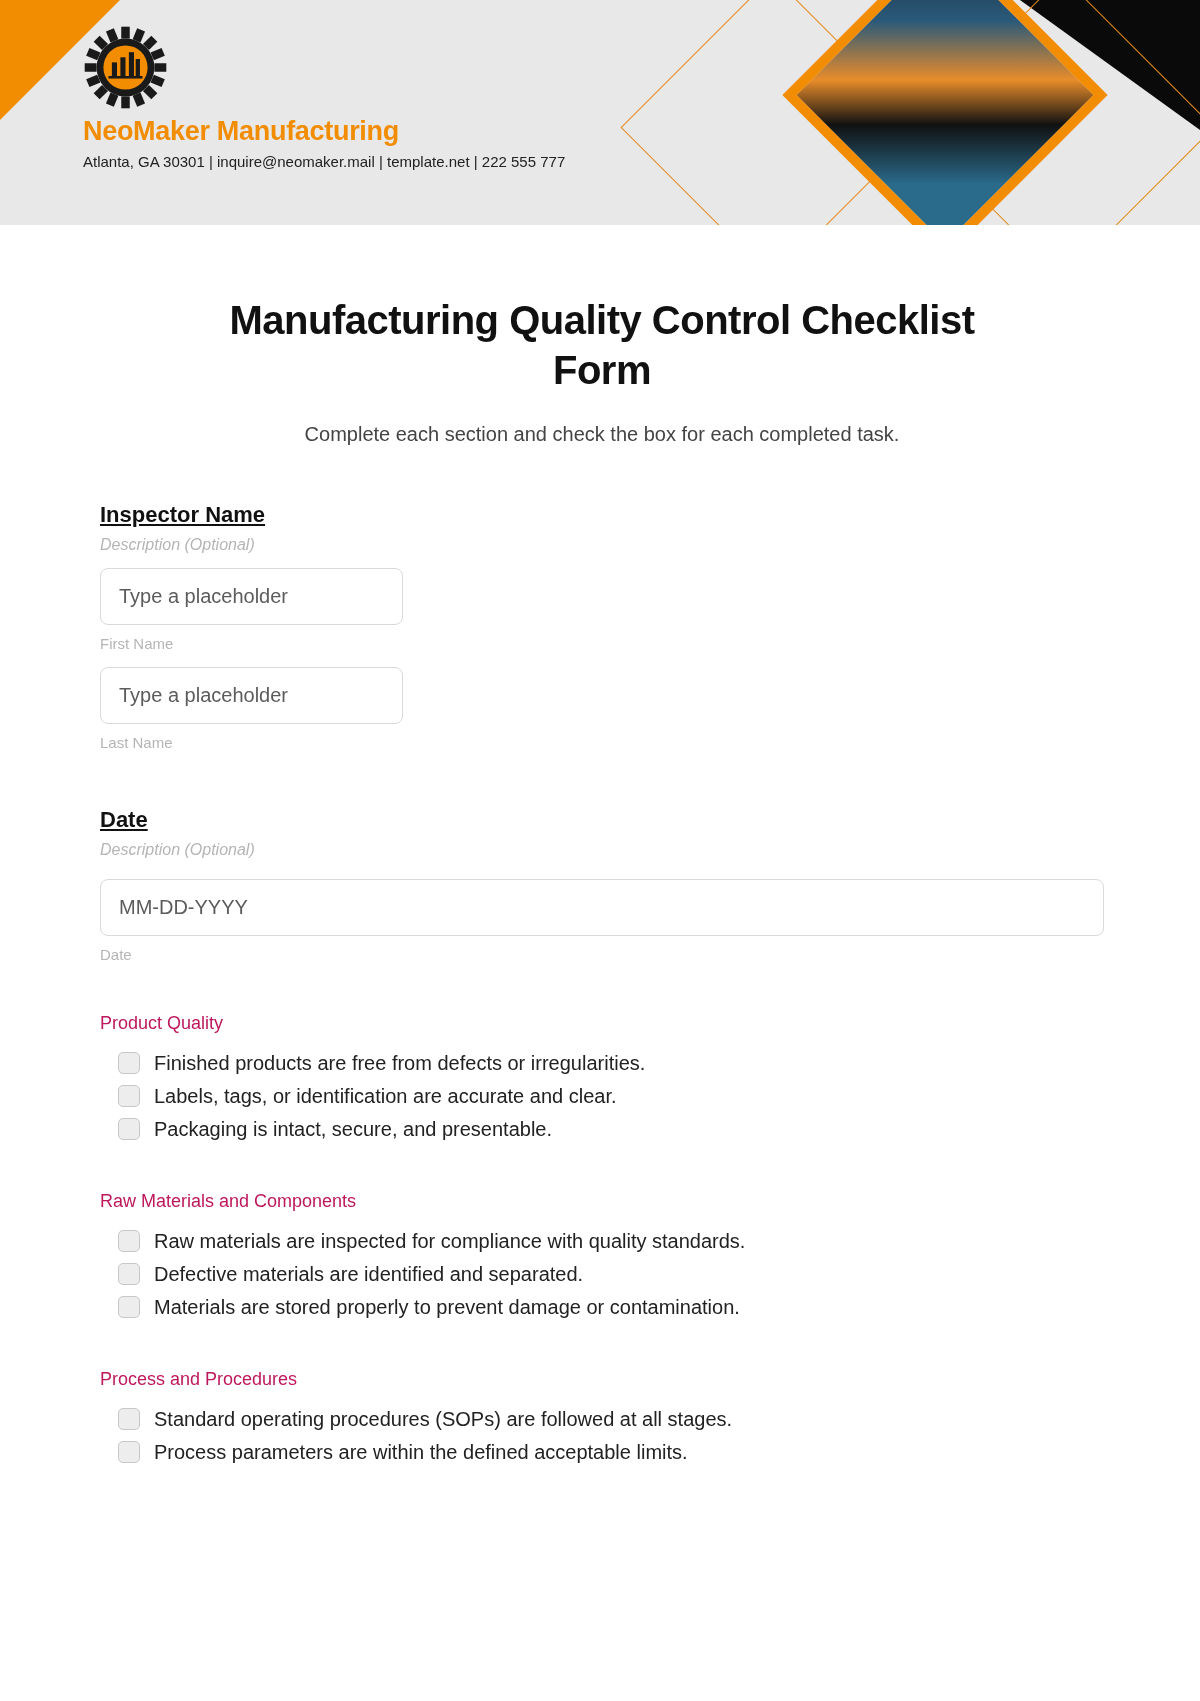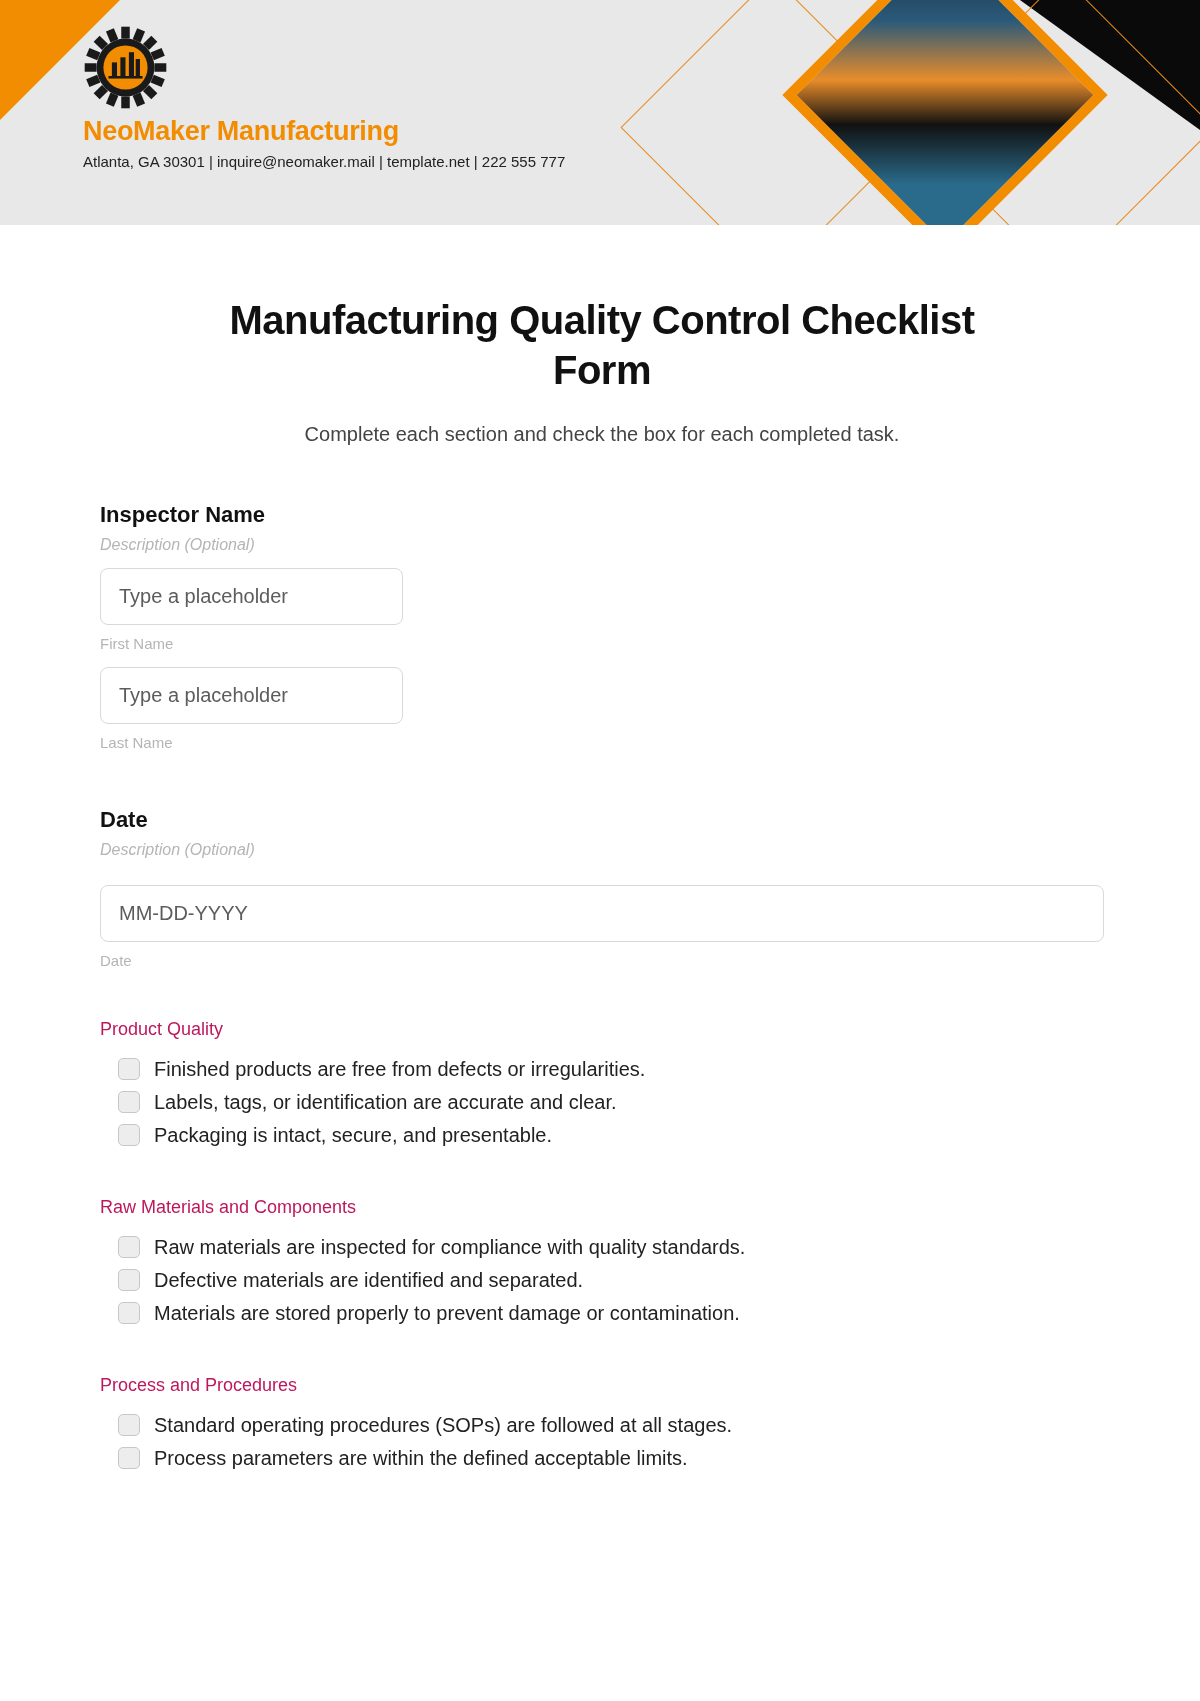--- a/index.html
+++ b/index.html
@@ -99,31 +99,32 @@
     text-align: center;
     font-size: 20px;
     color: #444;
     margin-top: 28px;
   }
   .field-group { margin-top: 56px; }
   .field-label {
     font-size: 22px;
     font-weight: 600;
     color: #111;
+    text-decoration: underline;
   }
   .field-desc {
     font-size: 16px;
     font-style: italic;
     color: #b5b5b5;
     margin-top: 8px;
   }
   .row {
     display: flex;
     gap: 15px;
-    margin-top: 26px;
+    margin-top: 20px;
   }
   .input {
     flex: 1;
     border: 1px solid #d9d9d9;
     border-radius: 8px;
     padding: 16px 18px;
     font-size: 20px;
     color: #111;
     background: #fff;
     overflow: hidden;

